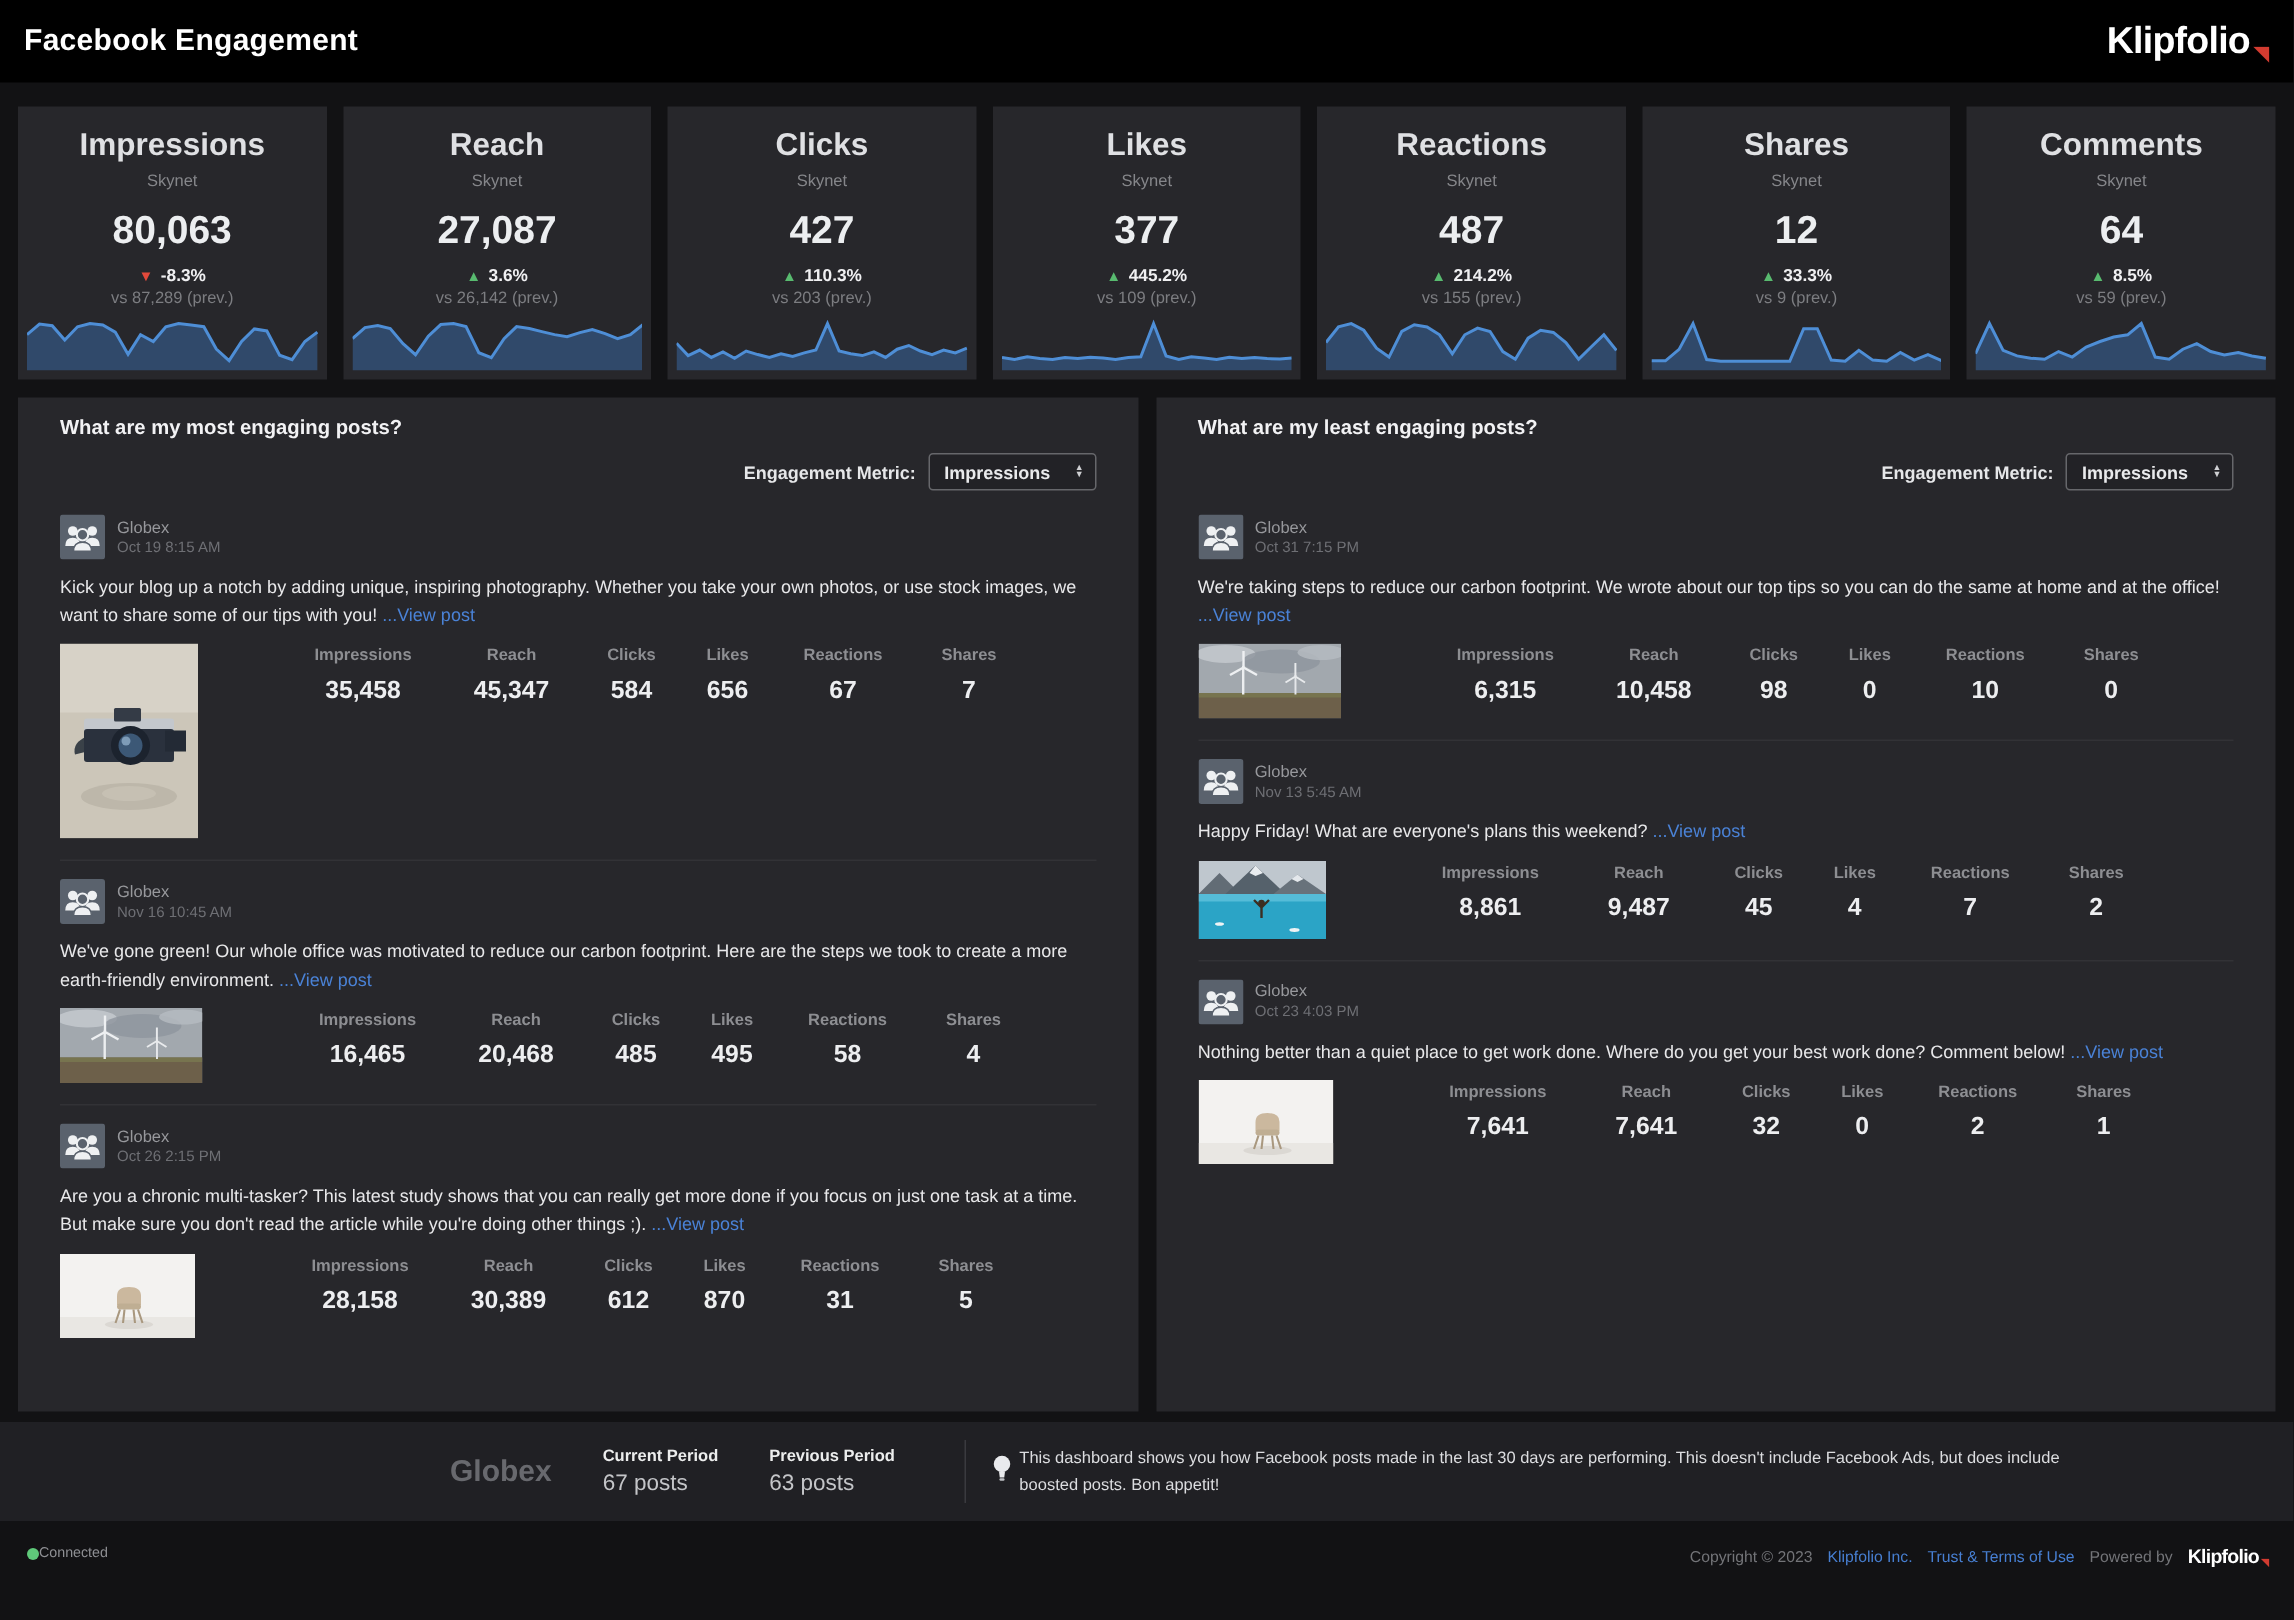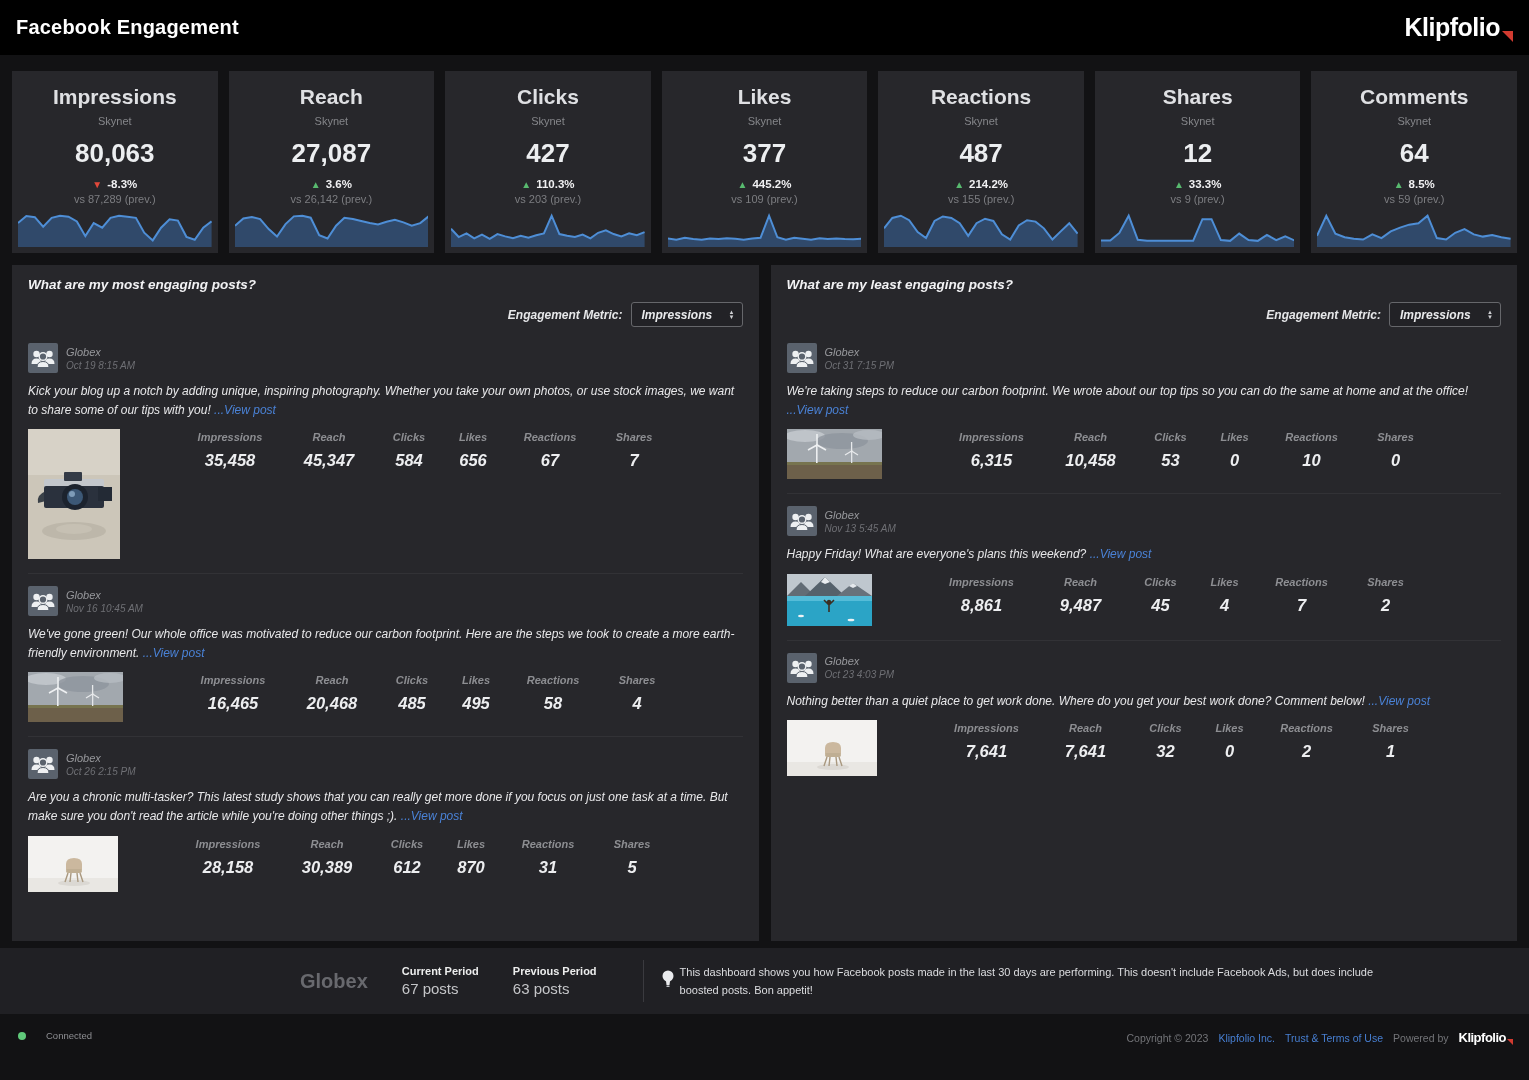--- a/index.html
+++ b/index.html
@@ -26,21 +26,21 @@
   .kpi-delta { display:flex; justify-content:center; align-items:center; gap:5px; font-size:11.5px; font-weight:bold; color:#f0f0f2; margin-top:9px; }
   .arrow { font-size:10px; }
   .arrow.up { color:#58ba6f; }
   .arrow.down { color:#e2493b; }
   .kpi-vs { font-size:11px; color:#7c7d81; margin-top:3px; }
   .spark { position:absolute; left:6px; bottom:6px; width:calc(100% - 12px); height:38px; }
   .spark-line { fill:none; stroke:#4e8ed6; stroke-width:2; }
   .spark-fill { fill:#33527a; opacity:.8; stroke:none; }
   
   .panels { display:flex; gap:12px; margin:12px 12px 0; height:676px; }
-  .panel { flex:1; background:#27272b; padding:12px 16px; overflow:hidden;font-style:italic; }
+  .panel { flex:1; background:#27272b; padding:12px 28px; overflow:hidden; }
   .panel-title { font-size:13.5px; font-weight:bold; color:#f2f2f4; }
   .metric-row { display:flex; justify-content:flex-end; align-items:center; margin-top:10px; }
   .metric-label { font-size:12px; font-weight:bold; color:#e6e7e9; margin-right:8px; }
   .select { width:112px; height:25px; display:flex; align-items:center; padding:0 7px 0 10px; border:1px solid #66676b; border-radius:3px; background:#222226; color:#e9eaec; font-size:12px; font-weight:600; cursor:pointer; }
   .arrs { margin-left:auto; display:flex; flex-direction:column; font-size:6px; line-height:5px; color:#cfd0d3; }
   
   .posts { margin-top:4px; }
   .post { padding:12px 0 14px; }
   .post + .post { border-top:1px solid #323236; }
   .post-head { display:flex; align-items:center; }
@@ -70,21 +70,21 @@
   .summary { height:66px; background:#202024; margin-top:7px; display:flex; align-items:center; padding-left:300px; }
   .brand { font-size:20px; font-weight:bold; color:#68696e; }
   .period { margin-left:34px; }
   .period-label { font-size:11px; font-weight:bold; color:#eceded; }
   .period-value { font-size:15px; color:#c4c5c8; margin-top:3px; }
   .vline { width:1px; height:42px; background:#3a3a3f; margin-left:46px; }
   .bulb { margin-left:16px; flex:0 0 auto; }
   .note { margin-left:4px; max-width:700px; font-size:11px; color:#dcdde0; line-height:1.65; }
   
   .footer { display:flex; justify-content:space-between; align-items:flex-start; padding:16px 16px 0 18px; }
-  .status { display:flex; align-items:center; gap:20px; font-size:9.5px; color:#8e8f93; }
+  .status { display:flex; align-items:center; gap:0; font-size:9.5px; color:#8e8f93; }
   .dot { width:8px; height:8px; border-radius:50%; background:#5fc97a; }
   .foot-right { display:flex; align-items:center; gap:10px; font-size:10.5px; color:#737478; }
   .foot-link { color:#477fd2; text-decoration:none; }
 </style>
 </head>
 <body>
 
 <header class="topbar">
   <h1>Facebook Engagement</h1>
   <div class="logo">
@@ -430,21 +430,21 @@
               <div class="mcol">
                 <div class="mlabel">Impressions</div>
                 <div class="mvalue">6,315</div>
               </div>
               <div class="mcol">
                 <div class="mlabel">Reach</div>
                 <div class="mvalue">10,458</div>
               </div>
               <div class="mcol">
                 <div class="mlabel">Clicks</div>
-                <div class="mvalue">53</div>
+                <div class="mvalue">98</div>
               </div>
               <div class="mcol">
                 <div class="mlabel">Likes</div>
                 <div class="mvalue">0</div>
               </div>
               <div class="mcol">
                 <div class="mlabel">Reactions</div>
                 <div class="mvalue">10</div>
               </div>
               <div class="mcol">

